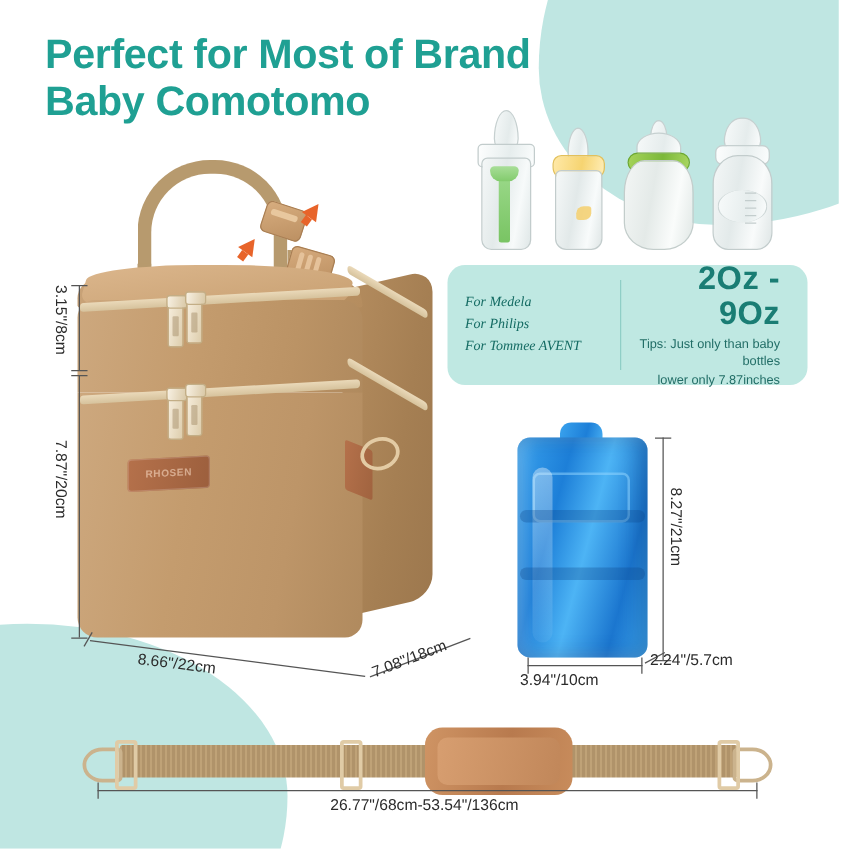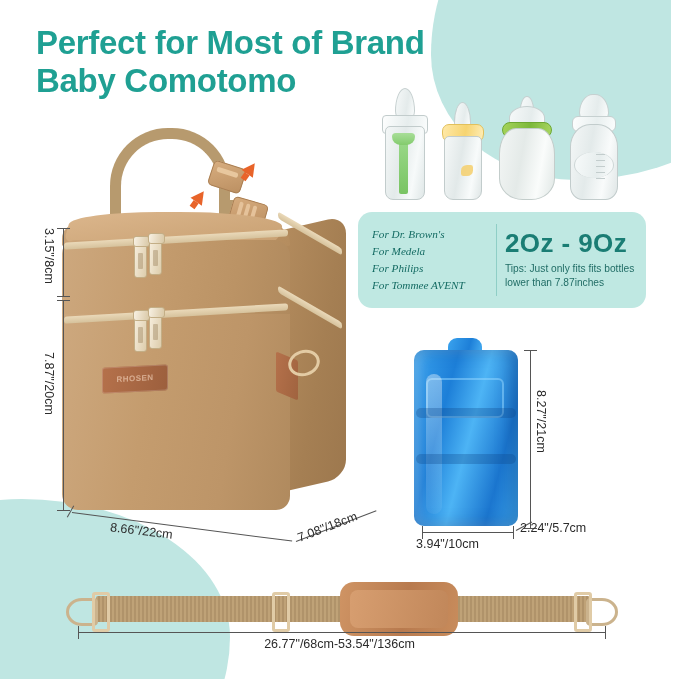--- a/index.html
+++ b/index.html
@@ -195,21 +195,21 @@
     font-style: italic;
     font-size: 11.2px;
     line-height: 1.52;
   }
   .divider {
     width: 1px;
     height: 72px;
     background: #8fcec6;
     margin: 0 8px 0 2px;
   }
-  .ozwrap { flex: 1; text-align: left; padding-right: 4px; }
+  .ozwrap { flex: 1; text-align: right; padding-right: 22px; }
   .oz {
     color: #1a7d74;
     font-size: 26px;
     font-weight: bold;
     letter-spacing: 0.4px;
     line-height: 1.1;
   }
   .tips {
     color: #216d66;
     font-size: 10.2px;
@@ -475,31 +475,30 @@
             <i></i>
             <i></i>
             <i></i>
             <i></i>
         </div>
       </div>
     </div>
 
     <div class="infobox">
       <div class="brands">
-        <div>For Dr. Brown's</div>
         <div>For Medela</div>
         <div>For Philips</div>
         <div>For Tommee AVENT</div>
       </div>
       <div class="divider"></div>
       <div class="ozwrap">
         <div class="oz">2Oz - 9Oz</div>
         <div class="tips">
-          <div>Tips: Just only fits fits bottles</div>
-          <div>lower than 7.87inches</div>
+          <div>Tips: Just only than baby bottles</div>
+          <div>lower only 7.87inches</div>
         </div>
       </div>
     </div>
 
     <div class="bag">
       <div class="handle-strap"></div>
       <div class="handle-right"></div>
       <div class="buckle-top"></div>
       <div class="buckle-bot">
           <i></i>

